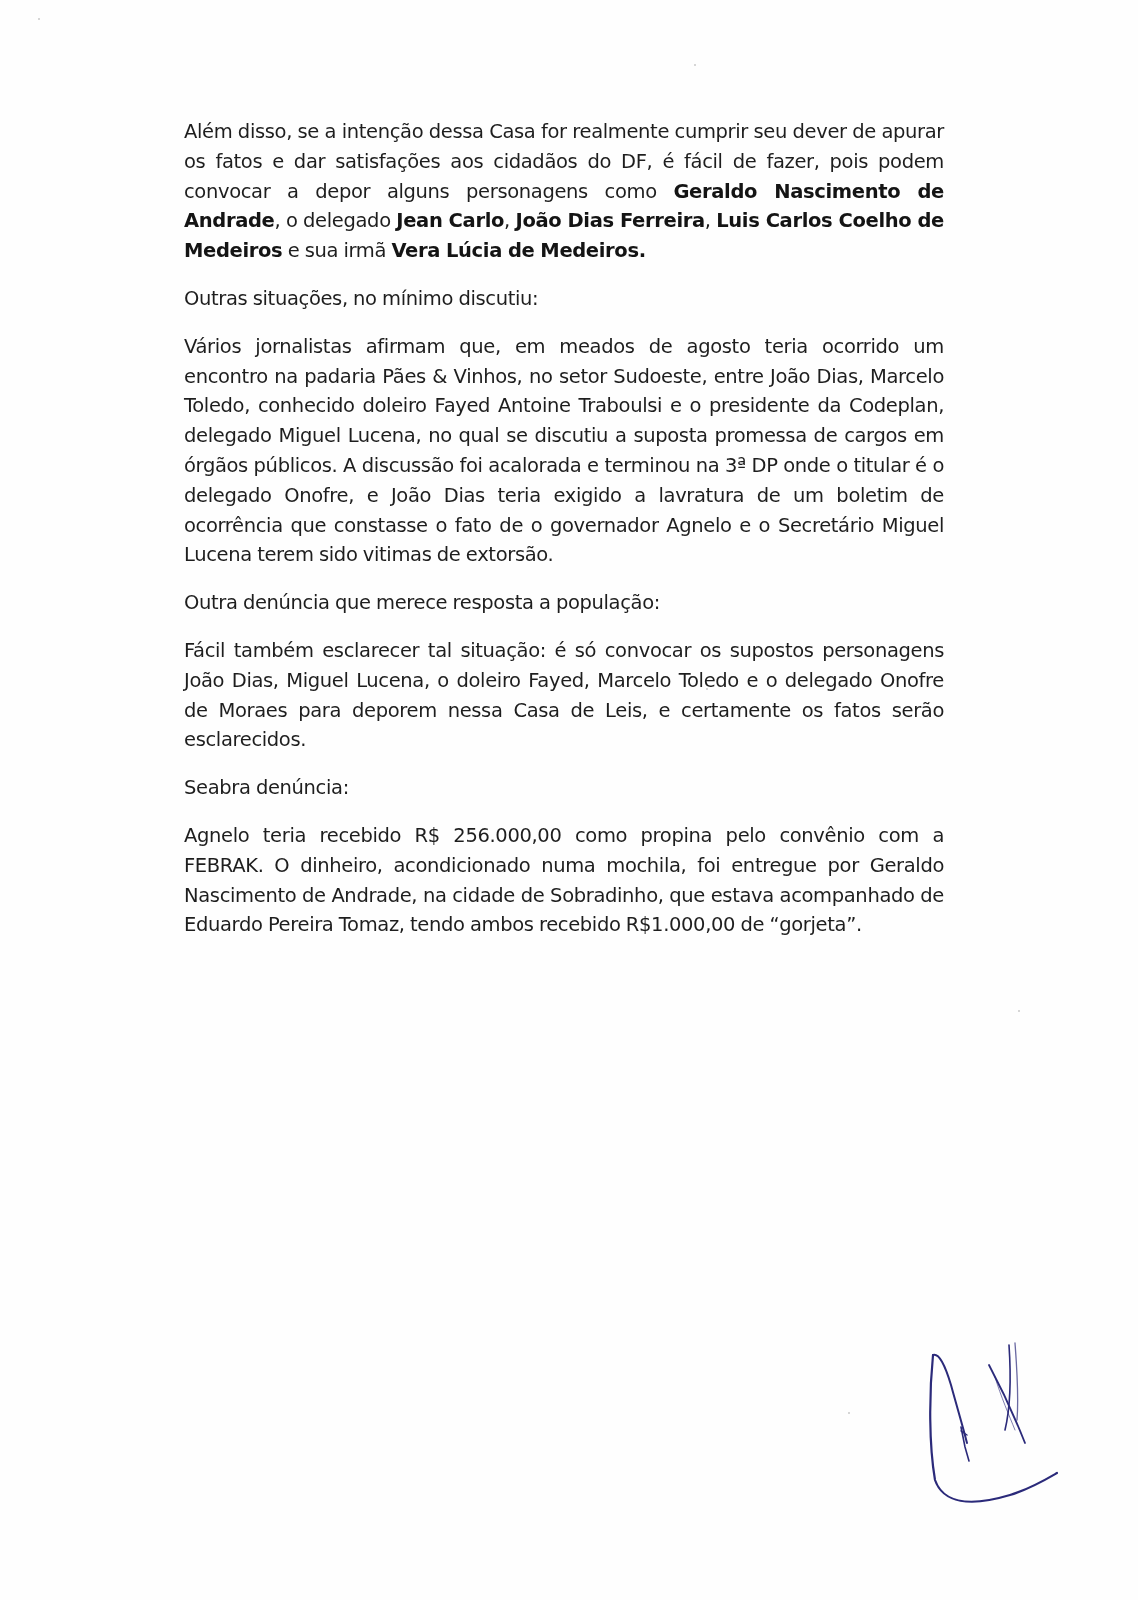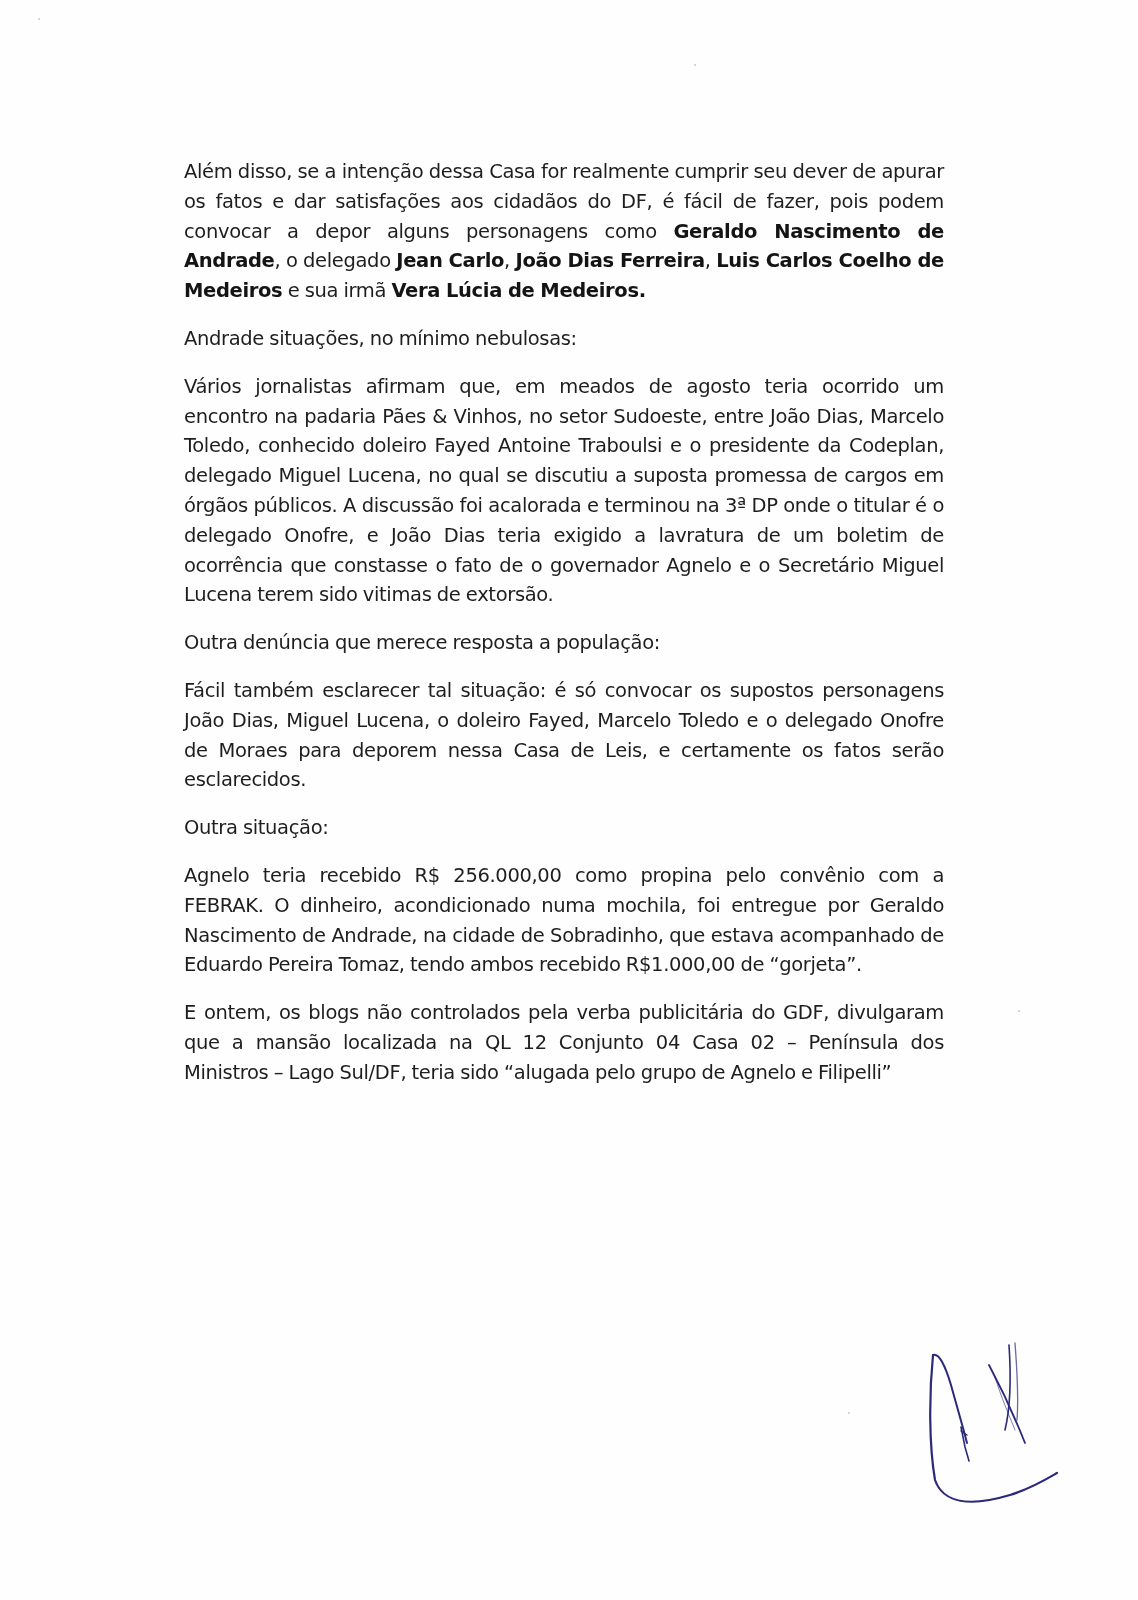--- a/index.html
+++ b/index.html
@@ -18,21 +18,20 @@
       position: absolute;
       left: 184px;
       top: 117px;
       width: 760px;
       font-family: "DejaVu Sans", sans-serif;
       font-size: 19.5px;
       color: #1e1e1e;
       line-height: 29.8px;
       letter-spacing: -0.35px;
       word-spacing: -0.5px;
-      margin-top: 40px;
     }
     .para {
       margin: 0 0 18px 0;
       text-align: justify;
       text-align-last: left;
     }
     .para b {
       font-weight: bold;
       color: #141414;
     }
@@ -49,27 +48,26 @@
       height: 2px;
       background: #c8c8c8;
       border-radius: 1px;
     }
   </style>
 </head>
 <body>
 
 <div class="page">
   <p class="para"><span>Além disso, se a intenção dessa Casa for realmente cumprir seu dever de apurar os fatos e dar satisfações aos cidadãos do DF, é fácil de fazer, pois podem convocar a depor alguns personagens como </span><b>Geraldo Nascimento de Andrade</b><span>, o delegado </span><b>Jean Carlo</b><span>, </span><b>João Dias Ferreira</b><span>, </span><b>Luis Carlos Coelho de Medeiros</b><span> e sua irmã </span><b>Vera Lúcia de Medeiros.</b></p>
-  <p class="para"><span>Andrade situações, no mínimo nebulosas:</span></p>
+  <p class="para"><span>Outras situações, no mínimo discutiu:</span></p>
   <p class="para"><span>Vários jornalistas afirmam que, em meados de agosto teria ocorrido um encontro na padaria Pães &amp; Vinhos, no setor Sudoeste, entre João Dias, Marcelo Toledo, conhecido doleiro Fayed Antoine Traboulsi e o presidente da Codeplan, delegado Miguel Lucena, no qual se discutiu a suposta promessa de cargos em órgãos públicos. A discussão foi acalorada e terminou na 3ª DP onde o titular é o delegado Onofre, e João Dias teria exigido a lavratura de um boletim de ocorrência que constasse o fato de o governador Agnelo e o Secretário Miguel Lucena terem sido vitimas de extorsão.</span></p>
   <p class="para"><span>Outra denúncia que merece resposta a população:</span></p>
   <p class="para"><span>Fácil também esclarecer tal situação: é só convocar os supostos personagens João Dias, Miguel Lucena, o doleiro Fayed, Marcelo Toledo e o delegado Onofre de Moraes para deporem nessa Casa de Leis, e certamente os fatos serão esclarecidos.</span></p>
-  <p class="para"><span>Outra situação:</span></p>
+  <p class="para"><span>Seabra denúncia:</span></p>
   <p class="para"><span>Agnelo teria recebido R$ 256.000,00 como propina pelo convênio com a FEBRAK. O dinheiro, acondicionado numa mochila,  foi entregue por Geraldo Nascimento de Andrade, na cidade de Sobradinho, que estava acompanhado de Eduardo Pereira Tomaz, tendo ambos recebido R$1.000,00 de “gorjeta”.</span></p>
-  <p class="para"><span>E ontem, os blogs não controlados pela verba publicitária do GDF, divulgaram que a mansão localizada na QL 12 Conjunto 04 Casa 02 – Península dos Ministros – Lago Sul/DF, teria sido “alugada pelo grupo  de Agnelo e Filipelli”</span></p>
 </div>
 
 <div class="signature">
   <svg width="160" height="175" viewBox="0 0 160 175" xmlns="http://www.w3.org/2000/svg">
     <g fill="none" stroke-linecap="round" stroke-linejoin="round" stroke="#2b2a7a">
 
       <path d="M18 20 C 14 60, 14 110, 20 145 C 28 168, 55 172, 95 160 C 115 154, 130 145, 142 138" stroke-width="2.2"></path>
 
       <path d="M18 20 C 24 18, 30 30, 36 50 C 42 72, 48 92, 52 108" stroke-width="2"></path>
 

